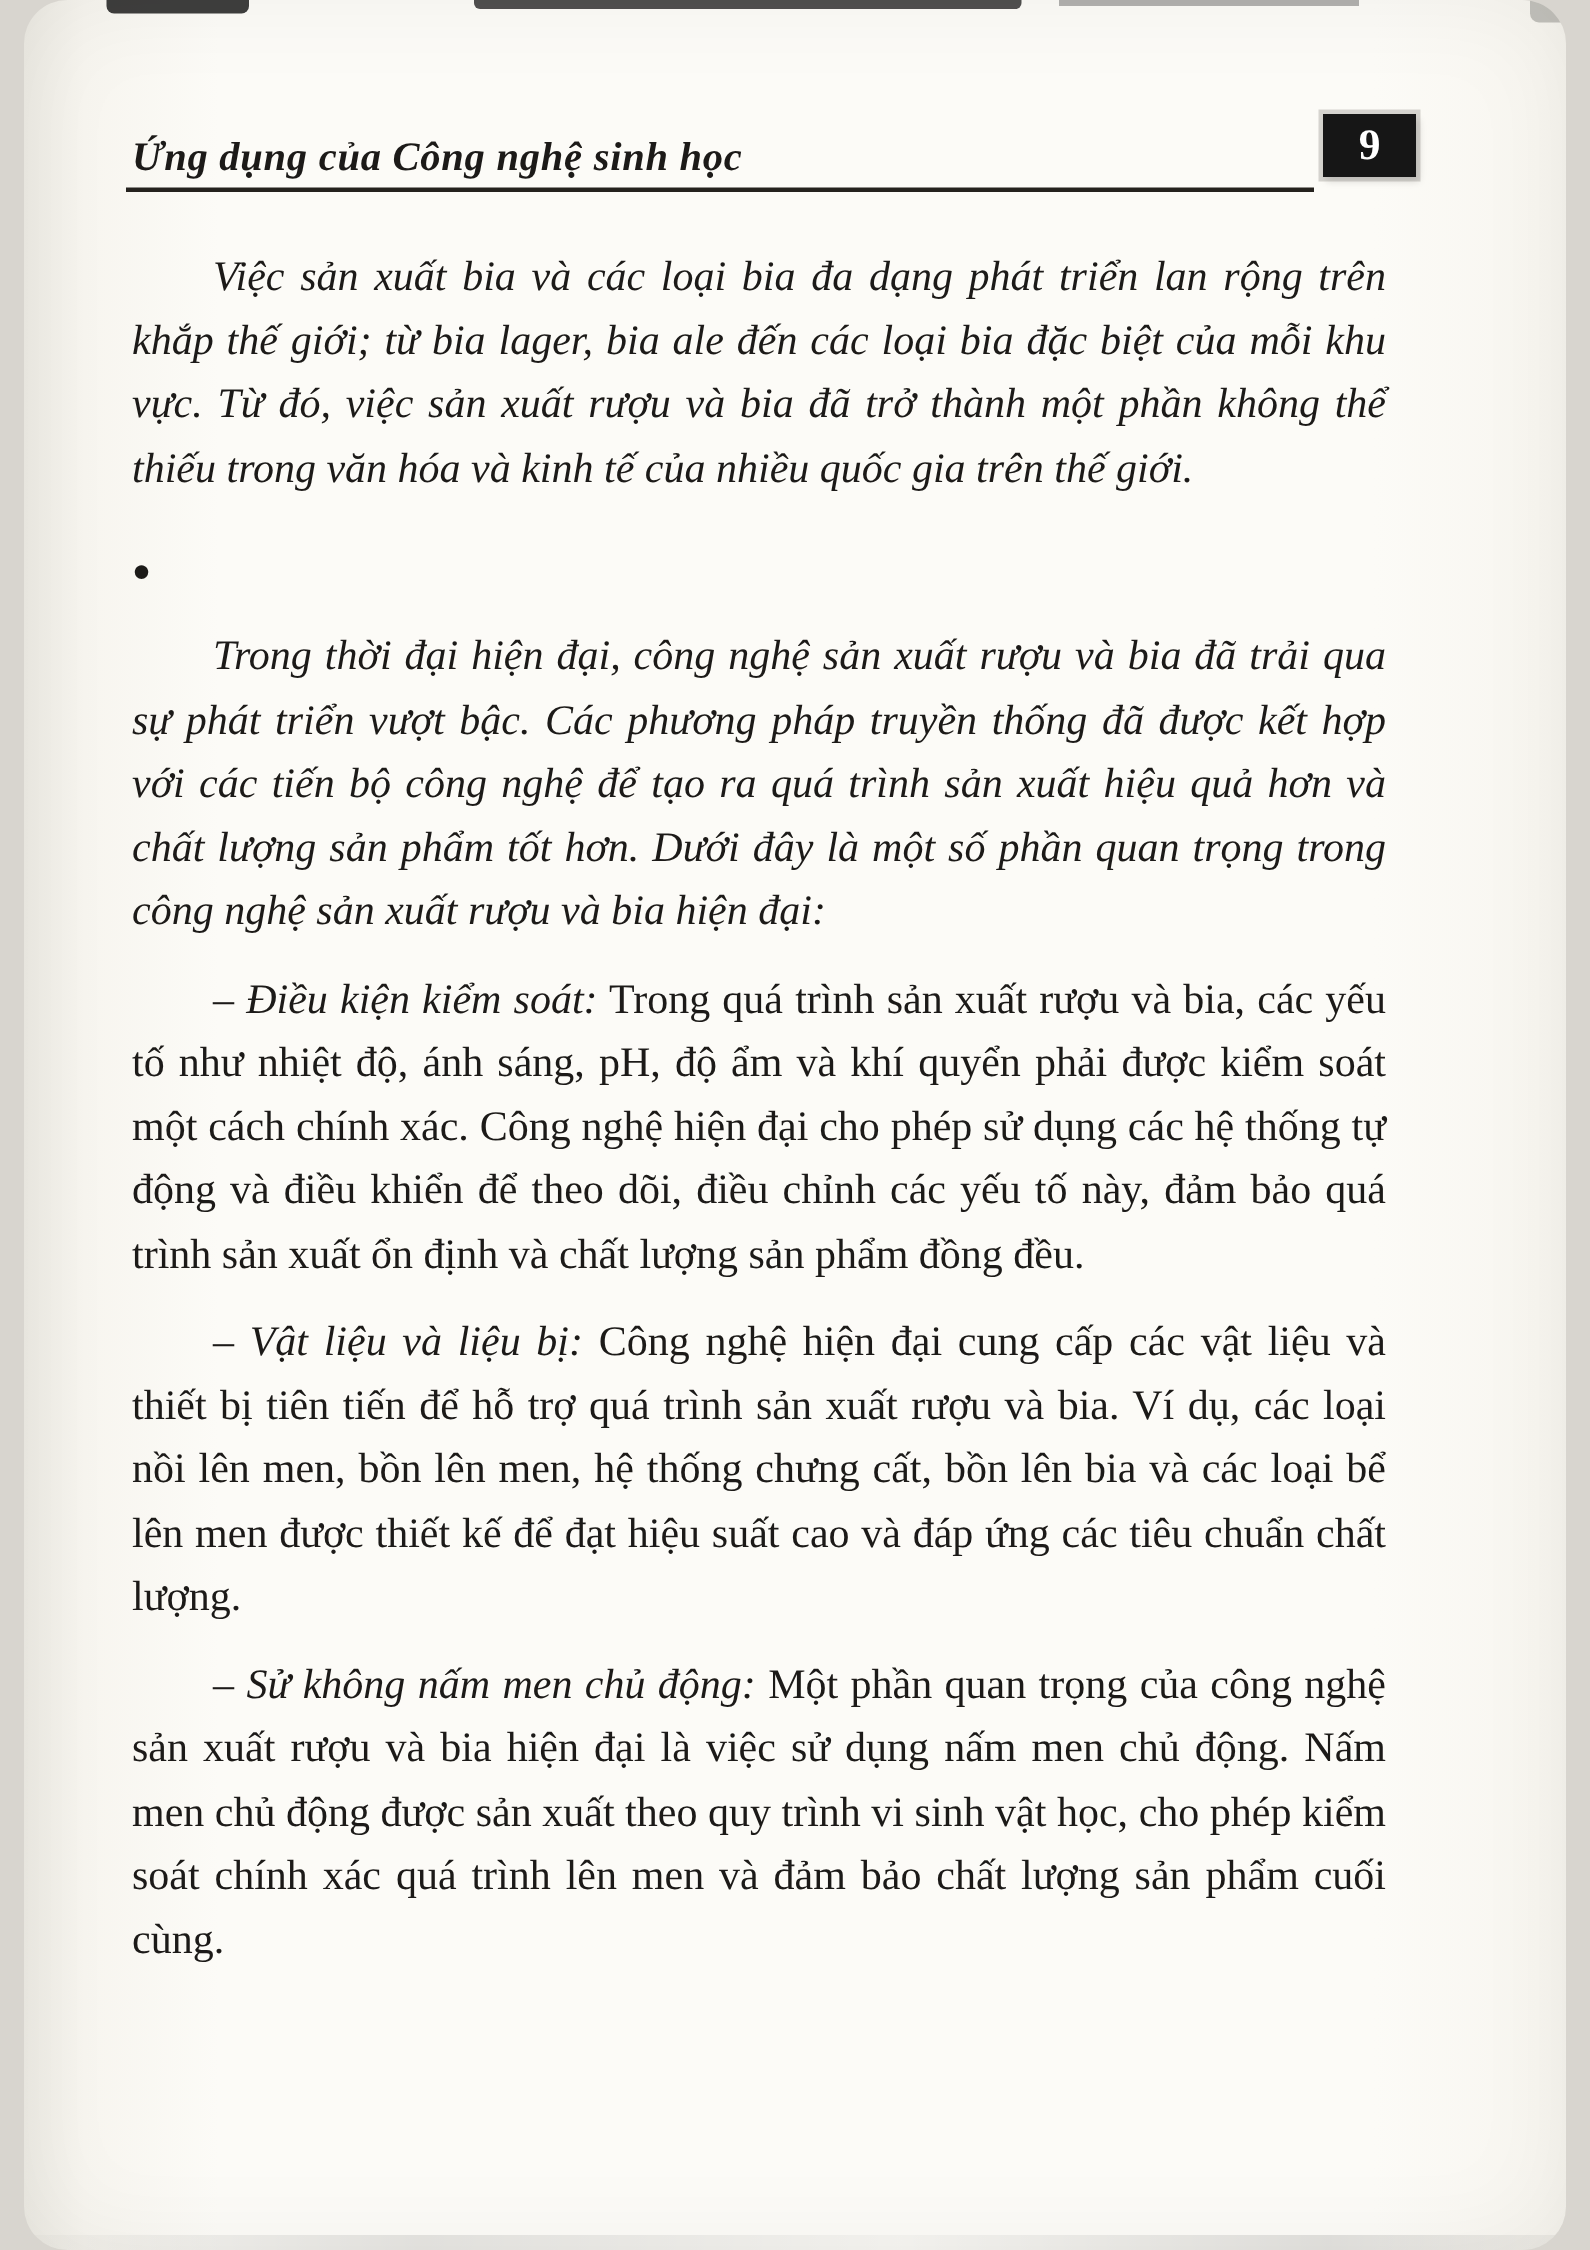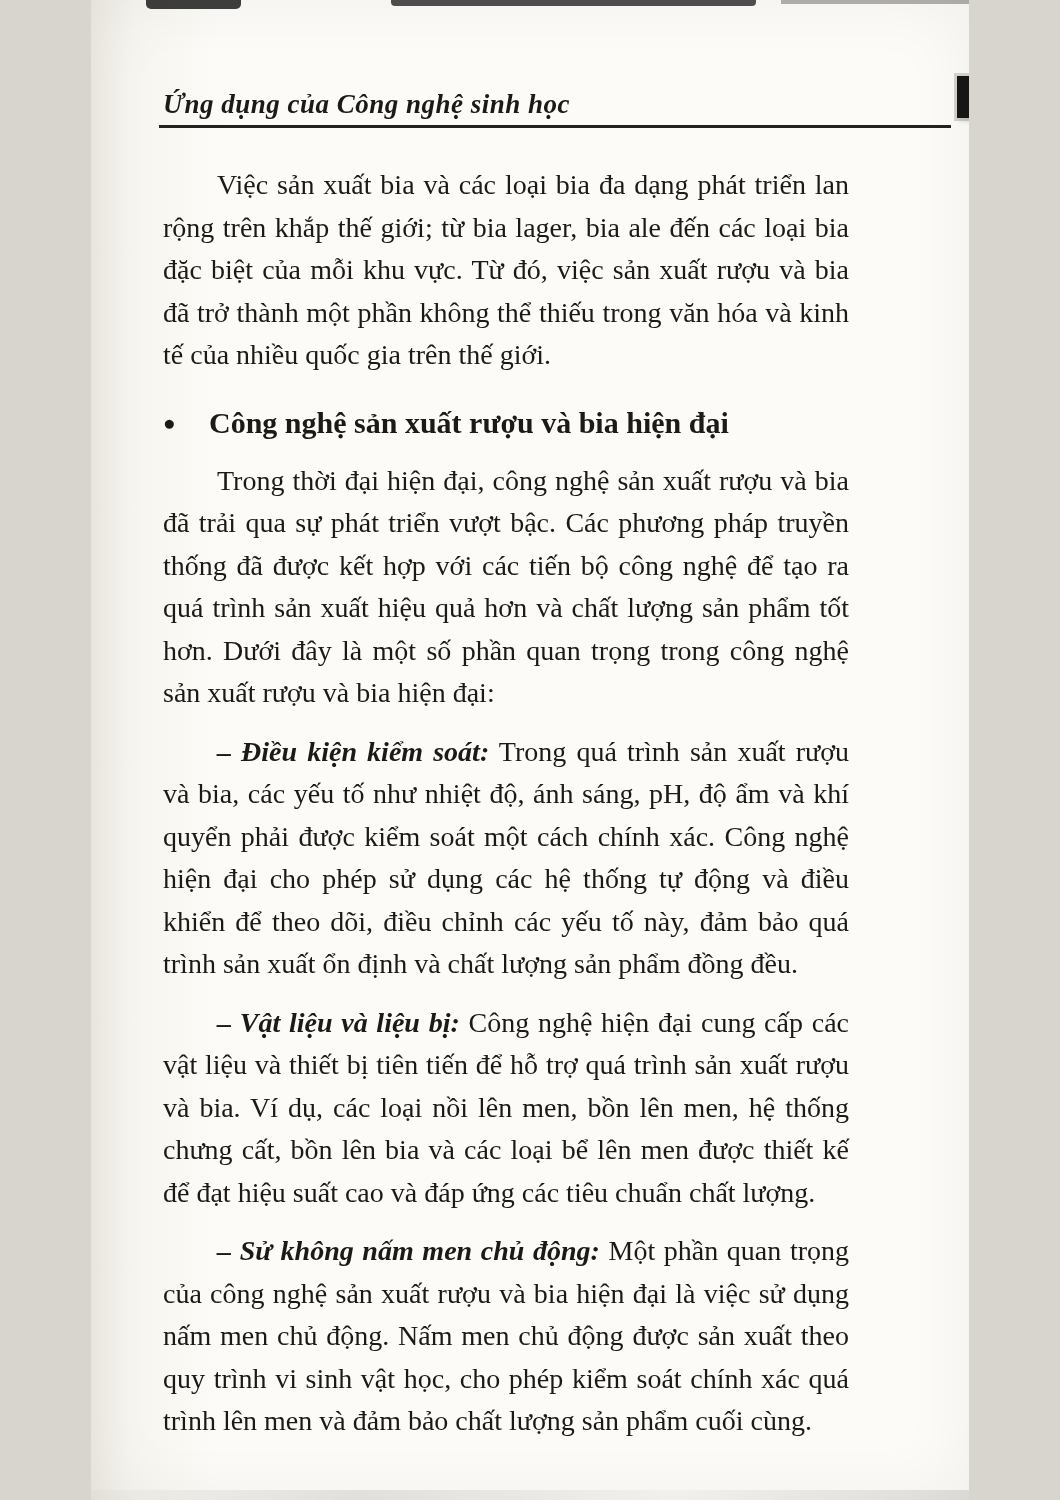--- a/index.html
+++ b/index.html
@@ -1,26 +1,27 @@
 <!DOCTYPE html>
 <html><head>
 <meta charset="utf-8">
 <style>
   html, body { margin: 0; padding: 0; background: #d8d5cf; }
   .page {
     position: relative;
-    width: 878px;
+    width: 1028px;
     height: 1500px;
     margin: 0 auto;
     background:
       linear-gradient(90deg, #edebe4 0px, #f7f5ef 40px, #fcfbf7 130px, #fcfbf7 900px, #f8f6f0 1010px, #f0eee7 1060px);
     box-shadow: inset 0 0 70px rgba(0,0,0,0.05);
     overflow: hidden;
     font-family: "Liberation Serif", "DejaVu Serif", serif;
     color: #1c1a18;
+    border-radius: 29px;
   }
 
   
   .smudge { position: absolute; pointer-events: none; }
   .smudge-a { left: 55px; top: 0; width: 95px; height: 9px; background: #1c1c1c; border-radius: 0 0 5px 5px; opacity: .85; }
   .smudge-b { left: 300px; top: 0; width: 365px; height: 6px; background: #242424; border-radius: 0 0 4px 4px; opacity: .8; }
   .smudge-c { left: 690px; top: 0; width: 200px; height: 4px; background: #555; opacity: .45; }
   .smudge-d { left: 1004px; top: 0; width: 56px; height: 15px; background: #6f6d68; opacity: .4; border-radius: 0 0 0 6px; }
   .smudge-bottom {
     left: 0; bottom: 0; width: 1060px; height: 10px; opacity: .3;
@@ -66,20 +67,21 @@
   
   .content {
     margin: 36px 120px 0 72px; 
     font-size: 28px;
     line-height: 42.5px;
     text-align: justify;
   }
   .para {
     margin: 0;
     text-indent: 54px;
+    font-style: italic;
   }
   .section-heading {
     display: flex;
     align-items: flex-start;
     margin: 24px 0 15px 0;
     font-size: 30px;
     font-weight: bold;
     line-height: 44px;
     text-align: left;
   }
@@ -87,21 +89,20 @@
     flex: 0 0 46px;
     font-size: 21px;
     line-height: 44px;
   }
   .item {
     margin: 16px 0 0 0;
     text-indent: 54px;
   }
   .item-label {
     font-style: italic;
-    font-weight: bold;
   }
 </style>
 </head>
 <body>
 
 <div class="page">
 
   <div class="smudge smudge-a"></div>
   <div class="smudge smudge-b"></div>
   <div class="smudge smudge-c"></div>
@@ -115,21 +116,20 @@
       <span>9</span>
     </div>
   </div>
 
   <div class="content">
 
     <p class="para">Việc sản xuất bia và các loại bia đa dạng phát triển lan rộng trên khắp thế giới; từ bia lager, bia ale đến các loại bia đặc biệt của mỗi khu vực. Từ đó, việc sản xuất rượu và bia đã trở thành một phần không thể thiếu trong văn hóa và kinh tế của nhiều quốc gia trên thế giới.</p>
 
     <div class="section-heading">
       <span class="bullet">●</span>
-      <span>Công nghệ sản xuất rượu và bia hiện đại</span>
     </div>
 
     <p class="para">Trong thời đại hiện đại, công nghệ sản xuất rượu và bia đã trải qua sự phát triển vượt bậc. Các phương pháp truyền thống đã được kết hợp với các tiến bộ công nghệ để tạo ra quá trình sản xuất hiệu quả hơn và chất lượng sản phẩm tốt hơn. Dưới đây là một số phần quan trọng trong công nghệ sản xuất rượu và bia hiện đại:</p>
 
     <p class="item"><span class="item-label">– Điều kiện kiểm soát:</span><span> Trong quá trình sản xuất rượu và bia, các yếu tố như nhiệt độ, ánh sáng, pH, độ ẩm và khí quyển phải được kiểm soát một cách chính xác. Công nghệ hiện đại cho phép sử dụng các hệ thống tự động và điều khiển để theo dõi, điều chỉnh các yếu tố này, đảm bảo quá trình sản xuất ổn định và chất lượng sản phẩm đồng đều.</span></p>
 
     <p class="item"><span class="item-label">– Vật liệu và liệu bị:</span><span> Công nghệ hiện đại cung cấp các vật liệu và thiết bị tiên tiến để hỗ trợ quá trình sản xuất rượu và bia. Ví dụ, các loại nồi lên men, bồn lên men, hệ thống chưng cất, bồn lên bia và các loại bể lên men được thiết kế để đạt hiệu suất cao và đáp ứng các tiêu chuẩn chất lượng.</span></p>
 
     <p class="item"><span class="item-label">– Sử không nấm men chủ động:</span><span> Một phần quan trọng của công nghệ sản xuất rượu và bia hiện đại là việc sử dụng nấm men chủ động. Nấm men chủ động được sản xuất theo quy trình vi sinh vật học, cho phép kiểm soát chính xác quá trình lên men và đảm bảo chất lượng sản phẩm cuối cùng.</span></p>
 

